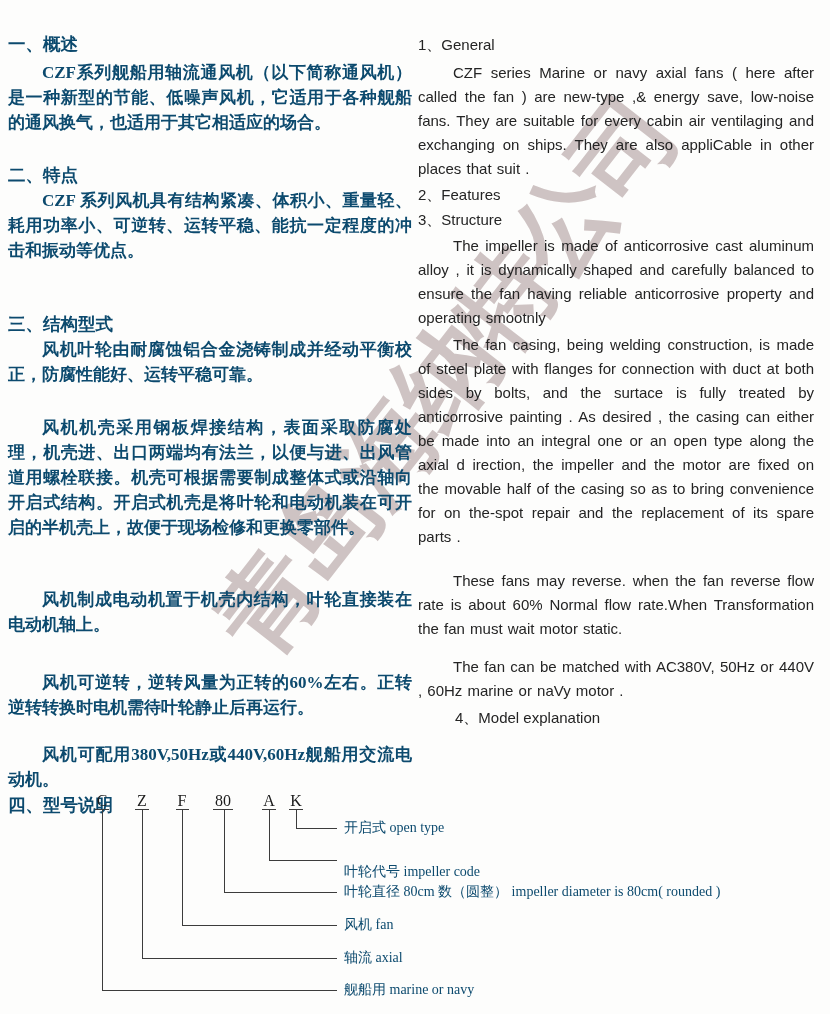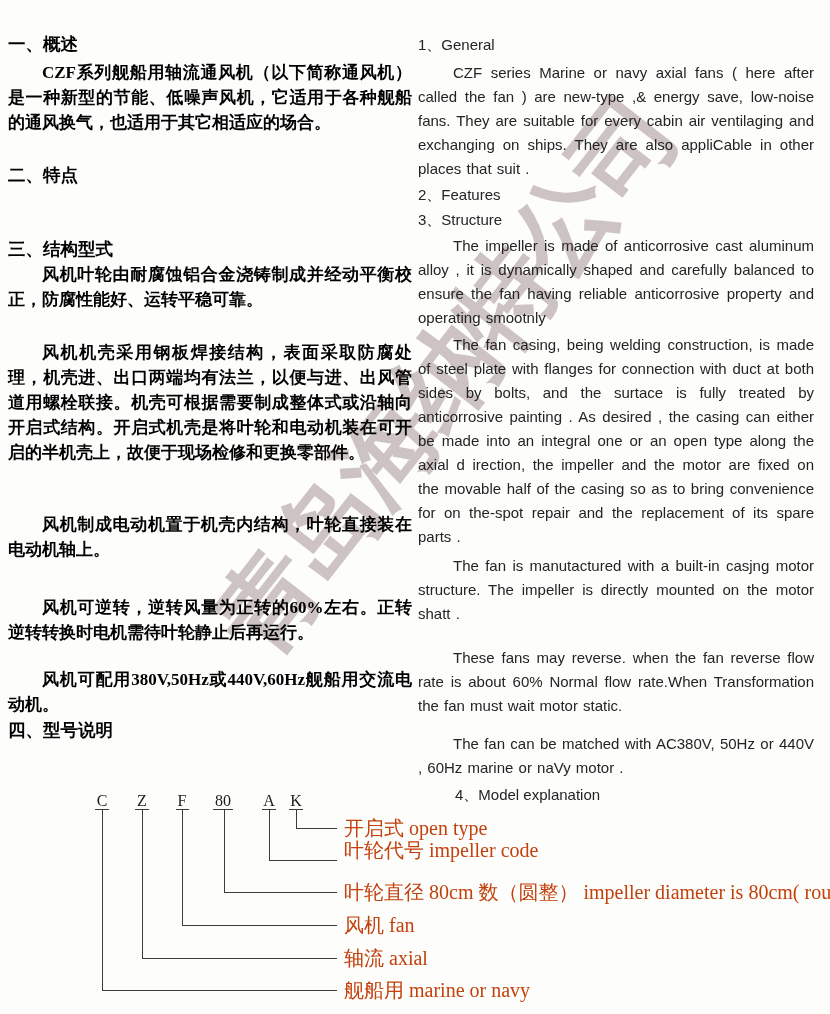--- a/index.html
+++ b/index.html
@@ -12,72 +12,72 @@
   .watermark {
     position:absolute; left:239px; top:592px; z-index:0;
     font-size:100px; line-height:100px; font-weight:bold; letter-spacing:-4px;
     white-space:nowrap; opacity:0.55;
     transform:rotate(-52deg); transform-origin:0 50%;
   }
   .col { position:absolute; z-index:1; }
   
   .col-zh {
     left:8px; top:32px; width:404px;
-    font-size:17px; line-height:25px; font-weight:bold; color:#000000;
+    font-size:17px; line-height:25px; font-weight:bold; color:#0c4a6e;
   }
   .zh-h { font-size:17.5px; white-space:nowrap; }
   .zh-p { margin:0; text-align:justify; text-indent:34px; }
   
   .col-en {
     left:418px; top:33px; width:396px;
     font-family:"Liberation Sans", sans-serif;
     font-size:15px; line-height:24px; color:#242424;
   }
   .en-h { white-space:nowrap; }
   .en-p { margin:0; text-align:justify; text-indent:35px; word-spacing:1px; }
   
   .diagram { position:absolute; left:0; top:780px; width:830px; height:234px; z-index:1; }
   .dletter {
     position:absolute; transform:translateX(-50%);
     font-size:16px; color:#1c1c1c; line-height:16px;
   }
   .dline { position:absolute; background:#3c3c3c; }
   .dlabel {
-    position:absolute; left:344px; font-size:20px; line-height:20px;
-    color:#c2410c; white-space:nowrap;
+    position:absolute; left:344px; font-size:14px; line-height:20px;
+    color:#0c4a6e; white-space:nowrap;
   }
 </style>
 </head>
 <body>
 
 <div class="page">
 
   <div class="watermark" style="color:#a99595;">青岛海纳特公司</div>
 
   <div class="col col-zh">
     <div class="zh-h">一、概述</div>
     <p class="zh-p" style="margin-top:3px">CZF系列舰船用轴流通风机（以下简称通风机）是一种新型的节能、低噪声风机，它适用于各种舰船的通风换气，也适用于其它相适应的场合。</p>
     <div class="zh-h" style="margin-top:28px">二、特点</div>
+    <p class="zh-p">CZF 系列风机具有结构紧凑、体积小、重量轻、耗用功率小、可逆转、运转平稳、能抗一定程度的冲击和振动等优点。</p>
     <div class="zh-h" style="margin-top:49px">三、结构型式</div>
     <p class="zh-p">风机叶轮由耐腐蚀铝合金浇铸制成并经动平衡校正，防腐性能好、运转平稳可靠。</p>
     <p class="zh-p" style="margin-top:28px">风机机壳采用钢板焊接结构，表面采取防腐处理，机壳进、出口两端均有法兰，以便与进、出风管道用螺栓联接。机壳可根据需要制成整体式或沿轴向开启式结构。开启式机壳是将叶轮和电动机装在可开启的半机壳上，故便于现场检修和更换零部件。</p>
     <p class="zh-p" style="margin-top:47px">风机制成电动机置于机壳内结构，叶轮直接装在电动机轴上。</p>
     <p class="zh-p" style="margin-top:33px">风机可逆转，逆转风量为正转的60%左右。正转逆转转换时电机需待叶轮静止后再运行。</p>
     <p class="zh-p" style="margin-top:22px">风机可配用380V,50Hz或440V,60Hz舰船用交流电动机。</p>
     <div class="zh-h" style="margin-top:1px">四、型号说明</div>
   </div>
 
   <div class="col col-en">
     <div class="en-h">1、General</div>
     <p class="en-p" style="margin-top:4px">CZF series Marine or navy axial fans ( here after called the fan ) are new-type ,&amp; energy save, low-noise fans. They are suitable for every cabin air ventilaging and exchanging on ships. They are also appliCable in other places that suit .</p>
     <div class="en-h" style="margin-top:2px">2、Features</div>
     <div class="en-h" style="margin-top:1px">3、Structure</div>
     <p class="en-p" style="margin-top:2px">The impeller is made of anticorrosive cast aluminum alloy , it is dynamically shaped and carefully balanced to ensure the fan having reliable anticorrosive property and operating smootnly</p>
     <p class="en-p" style="margin-top:3px">The fan casing, being welding construction, is made of steel plate with flanges for connection with duct at both sides by bolts, and the surtace is fully treated by anticorrosive painting . As desired , the casing can either be made into an integral one or an open type along the axial d irection, the impeller and the motor are fixed on the movable half of the casing so as to bring convenience for on the-spot repair and the replacement of its spare parts .</p>
-    <p class="en-p" style="margin-top:5px">The fan is manutactured with a built-in casjng motor structure. The impeller is directly mounted on the motor shatt .</p>
     <p class="en-p" style="margin-top:20px">These fans may reverse. when the fan reverse flow rate is about 60% Normal flow rate.When Transformation the fan must wait motor static.</p>
     <p class="en-p" style="margin-top:14px">The fan can be matched with AC380V, 50Hz or 440V , 60Hz marine or naVy motor .</p>
     <div class="en-h" style="margin-top:3px; padding-left:37px">4、Model explanation</div>
   </div>
 
   <div class="diagram">
 
     <span class="dletter" style="left:102px; top:13px">C</span>
     <span class="dletter" style="left:142px; top:13px">Z</span>
     <span class="dletter" style="left:182px; top:13px">F</span>
@@ -100,20 +100,20 @@
     <div class="dline" style="left:102px; top:30px; width:1px; height:180px"></div>
 
     <div class="dline" style="left:296px; top:48px;  width:41px;  height:1px"></div>
     <div class="dline" style="left:269px; top:80px;  width:68px;  height:1px"></div>
     <div class="dline" style="left:224px; top:112px; width:113px; height:1px"></div>
     <div class="dline" style="left:182px; top:145px; width:155px; height:1px"></div>
     <div class="dline" style="left:142px; top:178px; width:195px; height:1px"></div>
     <div class="dline" style="left:102px; top:210px; width:235px; height:1px"></div>
 
     <div class="dlabel" style="top:38px">开启式 open type</div>
-    <div class="dlabel" style="top:60px">叶轮代号 impeller code</div>
+    <div class="dlabel" style="top:82px">叶轮代号 impeller code</div>
     <div class="dlabel" style="top:102px">叶轮直径 80cm 数（圆整）  impeller diameter is 80cm( rounded )</div>
     <div class="dlabel" style="top:135px">风机 fan</div>
     <div class="dlabel" style="top:168px">轴流 axial</div>
     <div class="dlabel" style="top:200px">舰船用  marine or navy</div>
   </div>
 
 </div>
 
 </body></html>

